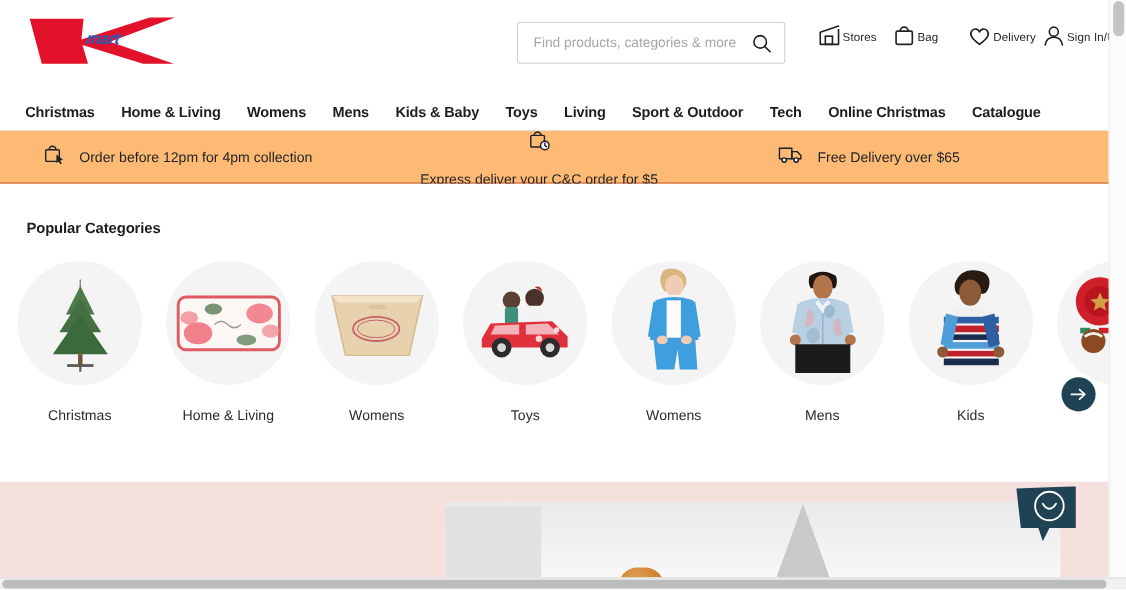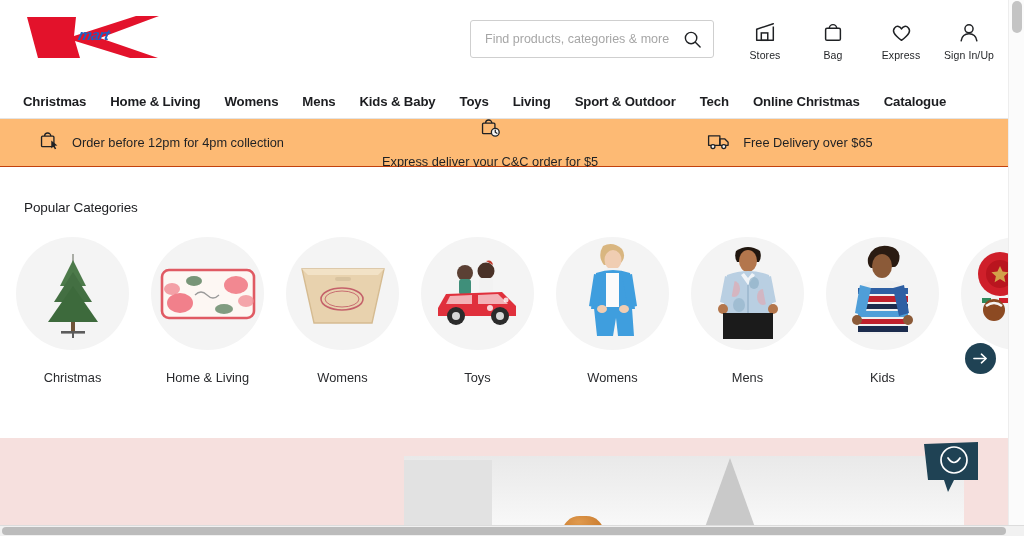--- a/index.html
+++ b/index.html
@@ -78,21 +78,21 @@
     width: 22px; height: 22px;
     display: flex; align-items: center; justify-content: center;
     cursor: pointer;
     background: none; border: none;
   }
 
   .util-icons { display: flex; gap: 22px; }
   .util-item {
     width: 46px;
     display: flex;
-    flex-direction: column;
+    flex-direction: row;
     align-items: center;
     cursor: pointer;
   }
   .util-item .glyph {
     height: 26px;
     display: flex; align-items: flex-end; justify-content: center;
   }
   .util-item .lbl {
     margin-top: 5px;
     font-size: 10.5px;
@@ -146,21 +146,21 @@
   
   .cats-section {
     background: #ffffff;
     padding-top: 33px;
     position: relative;
     height: 271px;
   }
   .cats-title {
     margin-left: 24px;
     font-size: 13.5px;
-    font-weight: normal;
+    font-weight: bold;
     color: #1c1d20;
     letter-spacing: -0.1px;
   }
   .cats-strip {
     margin-top: 22px;
     display: flex;
     align-items: flex-start;
     padding-left: 15px;
     gap: 20px;
   }
@@ -333,21 +333,21 @@
             </span>
             <span class="lbl">Bag</span>
           </div>
 
           <div class="util-item">
             <span class="glyph">
               <svg width="25" height="24" viewBox="0 0 26 26" aria-hidden="true">
                 <path d="M13 22 C4 15.5 3 11.5 5.5 8.6 C8 5.7 11.7 6.8 13 9.8 C14.3 6.8 18 5.7 20.5 8.6 C23 11.5 22 15.5 13 22 Z" fill="none" stroke="#1f2124" stroke-width="1.6" stroke-linejoin="round"></path>
               </svg>
             </span>
-            <span class="lbl">Express</span>
+            <span class="lbl">Delivery</span>
           </div>
 
           <div class="util-item">
             <span class="glyph">
               <svg width="24" height="24" viewBox="0 0 26 26" aria-hidden="true">
                 <circle cx="13" cy="9.5" r="4.4" fill="none" stroke="#1f2124" stroke-width="1.6"></circle>
                 <path d="M4.5 22.5 C5.5 17 9 15 13 15 C17 15 20.5 17 21.5 22.5" fill="none" stroke="#1f2124" stroke-width="1.6" stroke-linecap="round"></path>
               </svg>
             </span>
             <span class="lbl">Sign In/Up</span>

